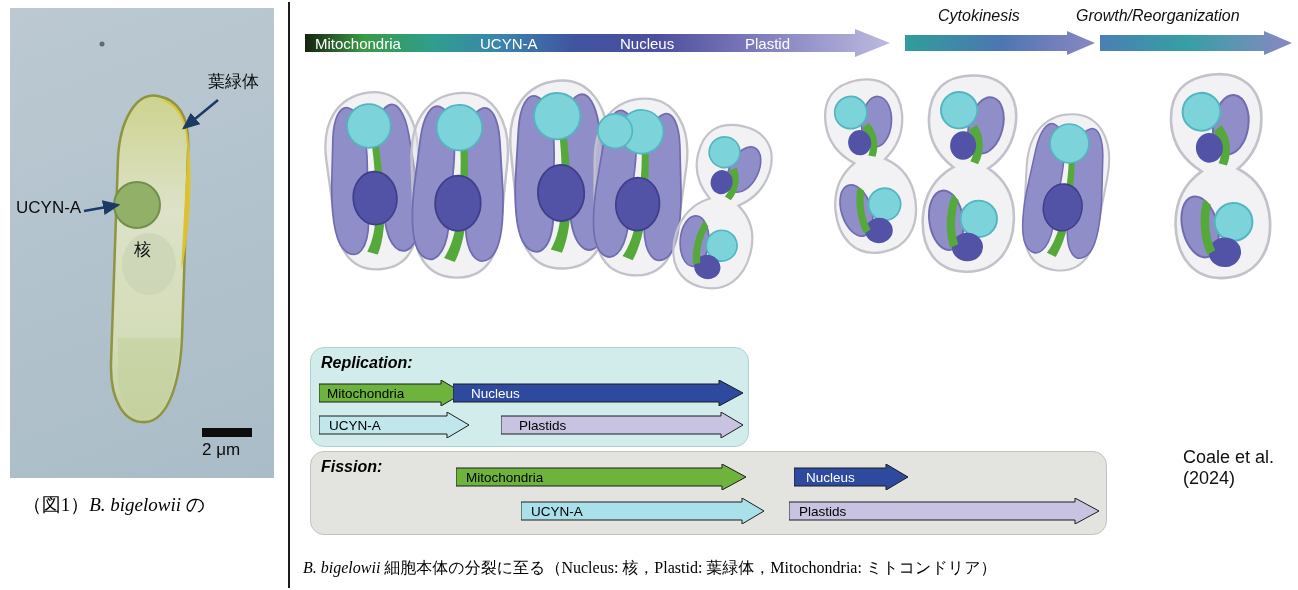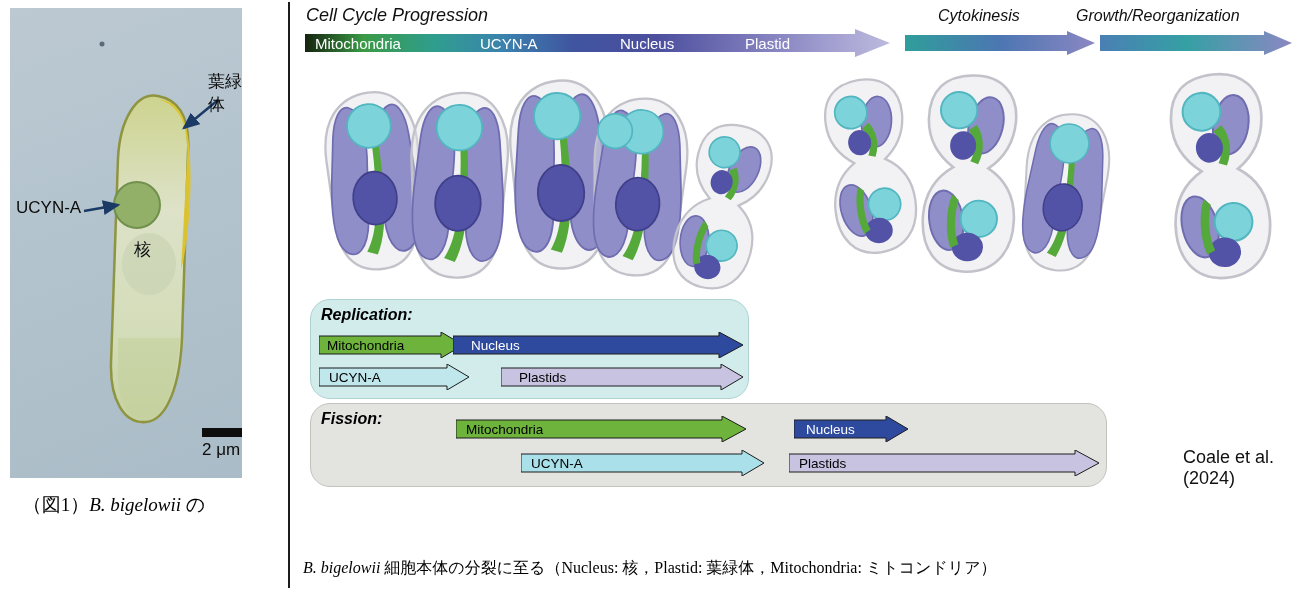--- a/index.html
+++ b/index.html
@@ -3,37 +3,37 @@
 <meta charset="utf-8">
 <style>
   html,body{margin:0;padding:0;background:#fff;}
   .page{position:relative;width:1298px;height:590px;background:#ffffff;overflow:hidden;
         font-family:"Liberation Sans","DejaVu Sans",sans-serif;color:#000;}
   .abs{position:absolute;}
   .it{font-style:italic;}
   .serif{font-family:"Liberation Serif","DejaVu Serif",serif;}
   .divider{position:absolute;left:288px;top:2px;width:2px;height:586px;background:#1c1c1c;}
   
-  .micrograph{position:absolute;left:10px;top:8px;width:232px;height:470px;
+  .micrograph{position:absolute;left:10px;top:8px;width:264px;height:470px;
               background:linear-gradient(160deg,#bcc9d2 0%,#b1c2cc 55%,#aabcc7 100%);overflow:hidden;}
   .ann-label{position:absolute;font-size:17px;color:#0c0c0c;}
   .scalebar{position:absolute;left:192px;top:420px;width:50px;height:9px;background:#0d0d0d;}
   .scalebar-label{position:absolute;left:192px;top:432px;font-size:17px;color:#0c0c0c;}
   .fig1-cap{position:absolute;left:0;width:228px;text-align:center;font-size:19px;}
   
   .hdr-it{position:absolute;font-style:italic;color:#101010;}
   .arrow{position:absolute;}
   .arrow svg{display:block;}
   .arrow .lbl{position:absolute;top:0;bottom:0;display:flex;align-items:center;
               font-size:13.5px;white-space:nowrap;}
   .lbl.dark{color:#000;}
   .lbl.light{color:#fff;}
   .stage-lbl{position:absolute;top:0;height:28px;display:flex;align-items:center;
              color:#fff;font-size:15px;white-space:nowrap;}
-  .phase-box{position:absolute;border-radius:20px;}
+  .phase-box{position:absolute;border-radius:14px;margin-top:48px;}
   .repl-box{left:310px;top:299px;width:437px;height:98px;background:#d2ecec;border:1px solid #aed2d2;}
   .fiss-box{left:310px;top:403px;width:795px;height:82px;background:#e3e3df;border:1px solid #c3c3bd;}
   .box-title{position:absolute;font-weight:bold;font-style:italic;font-size:16px;color:#000;}
   .credit{position:absolute;left:1183px;top:447px;font-size:18px;color:#111;}
   .fig2-cap{position:absolute;left:303px;top:496px;font-size:19px;}
   .fig2-desc{position:absolute;left:303px;font-size:16px;}
 </style>
 </head>
 <body>
 
@@ -73,21 +73,20 @@
     <div class="scalebar"></div>
     <div class="scalebar-label">2 μm</div>
   </div>
 
   <div class="fig1-cap serif" style="top:492px;">
     <span>（図1）</span><span class="it">B. bigelowii</span><span> の</span>
   </div>
 
   <div class="divider"></div>
 
-  <div class="hdr-it" style="left:306px;top:5px;font-size:18px;">Cell Cycle Progression</div>
   <div class="hdr-it" style="left:938px;top:7px;font-size:16px;text-align:center;">Cytokinesis</div>
   <div class="hdr-it" style="left:1076px;top:7px;font-size:16px;">Growth/Reorganization</div>
 
   <div class="arrow" style="left:305px;top:29px;width:585px;height:28px;">
     <svg width="585" height="28">
       <defs>
         <linearGradient id="gProg" x1="0" y1="0" x2="1" y2="0">
           <stop offset="0" stop-color="#15240f"></stop>
           <stop offset="0.10" stop-color="#3a9a45"></stop>
           <stop offset="0.22" stop-color="#2f9e8e"></stop>

